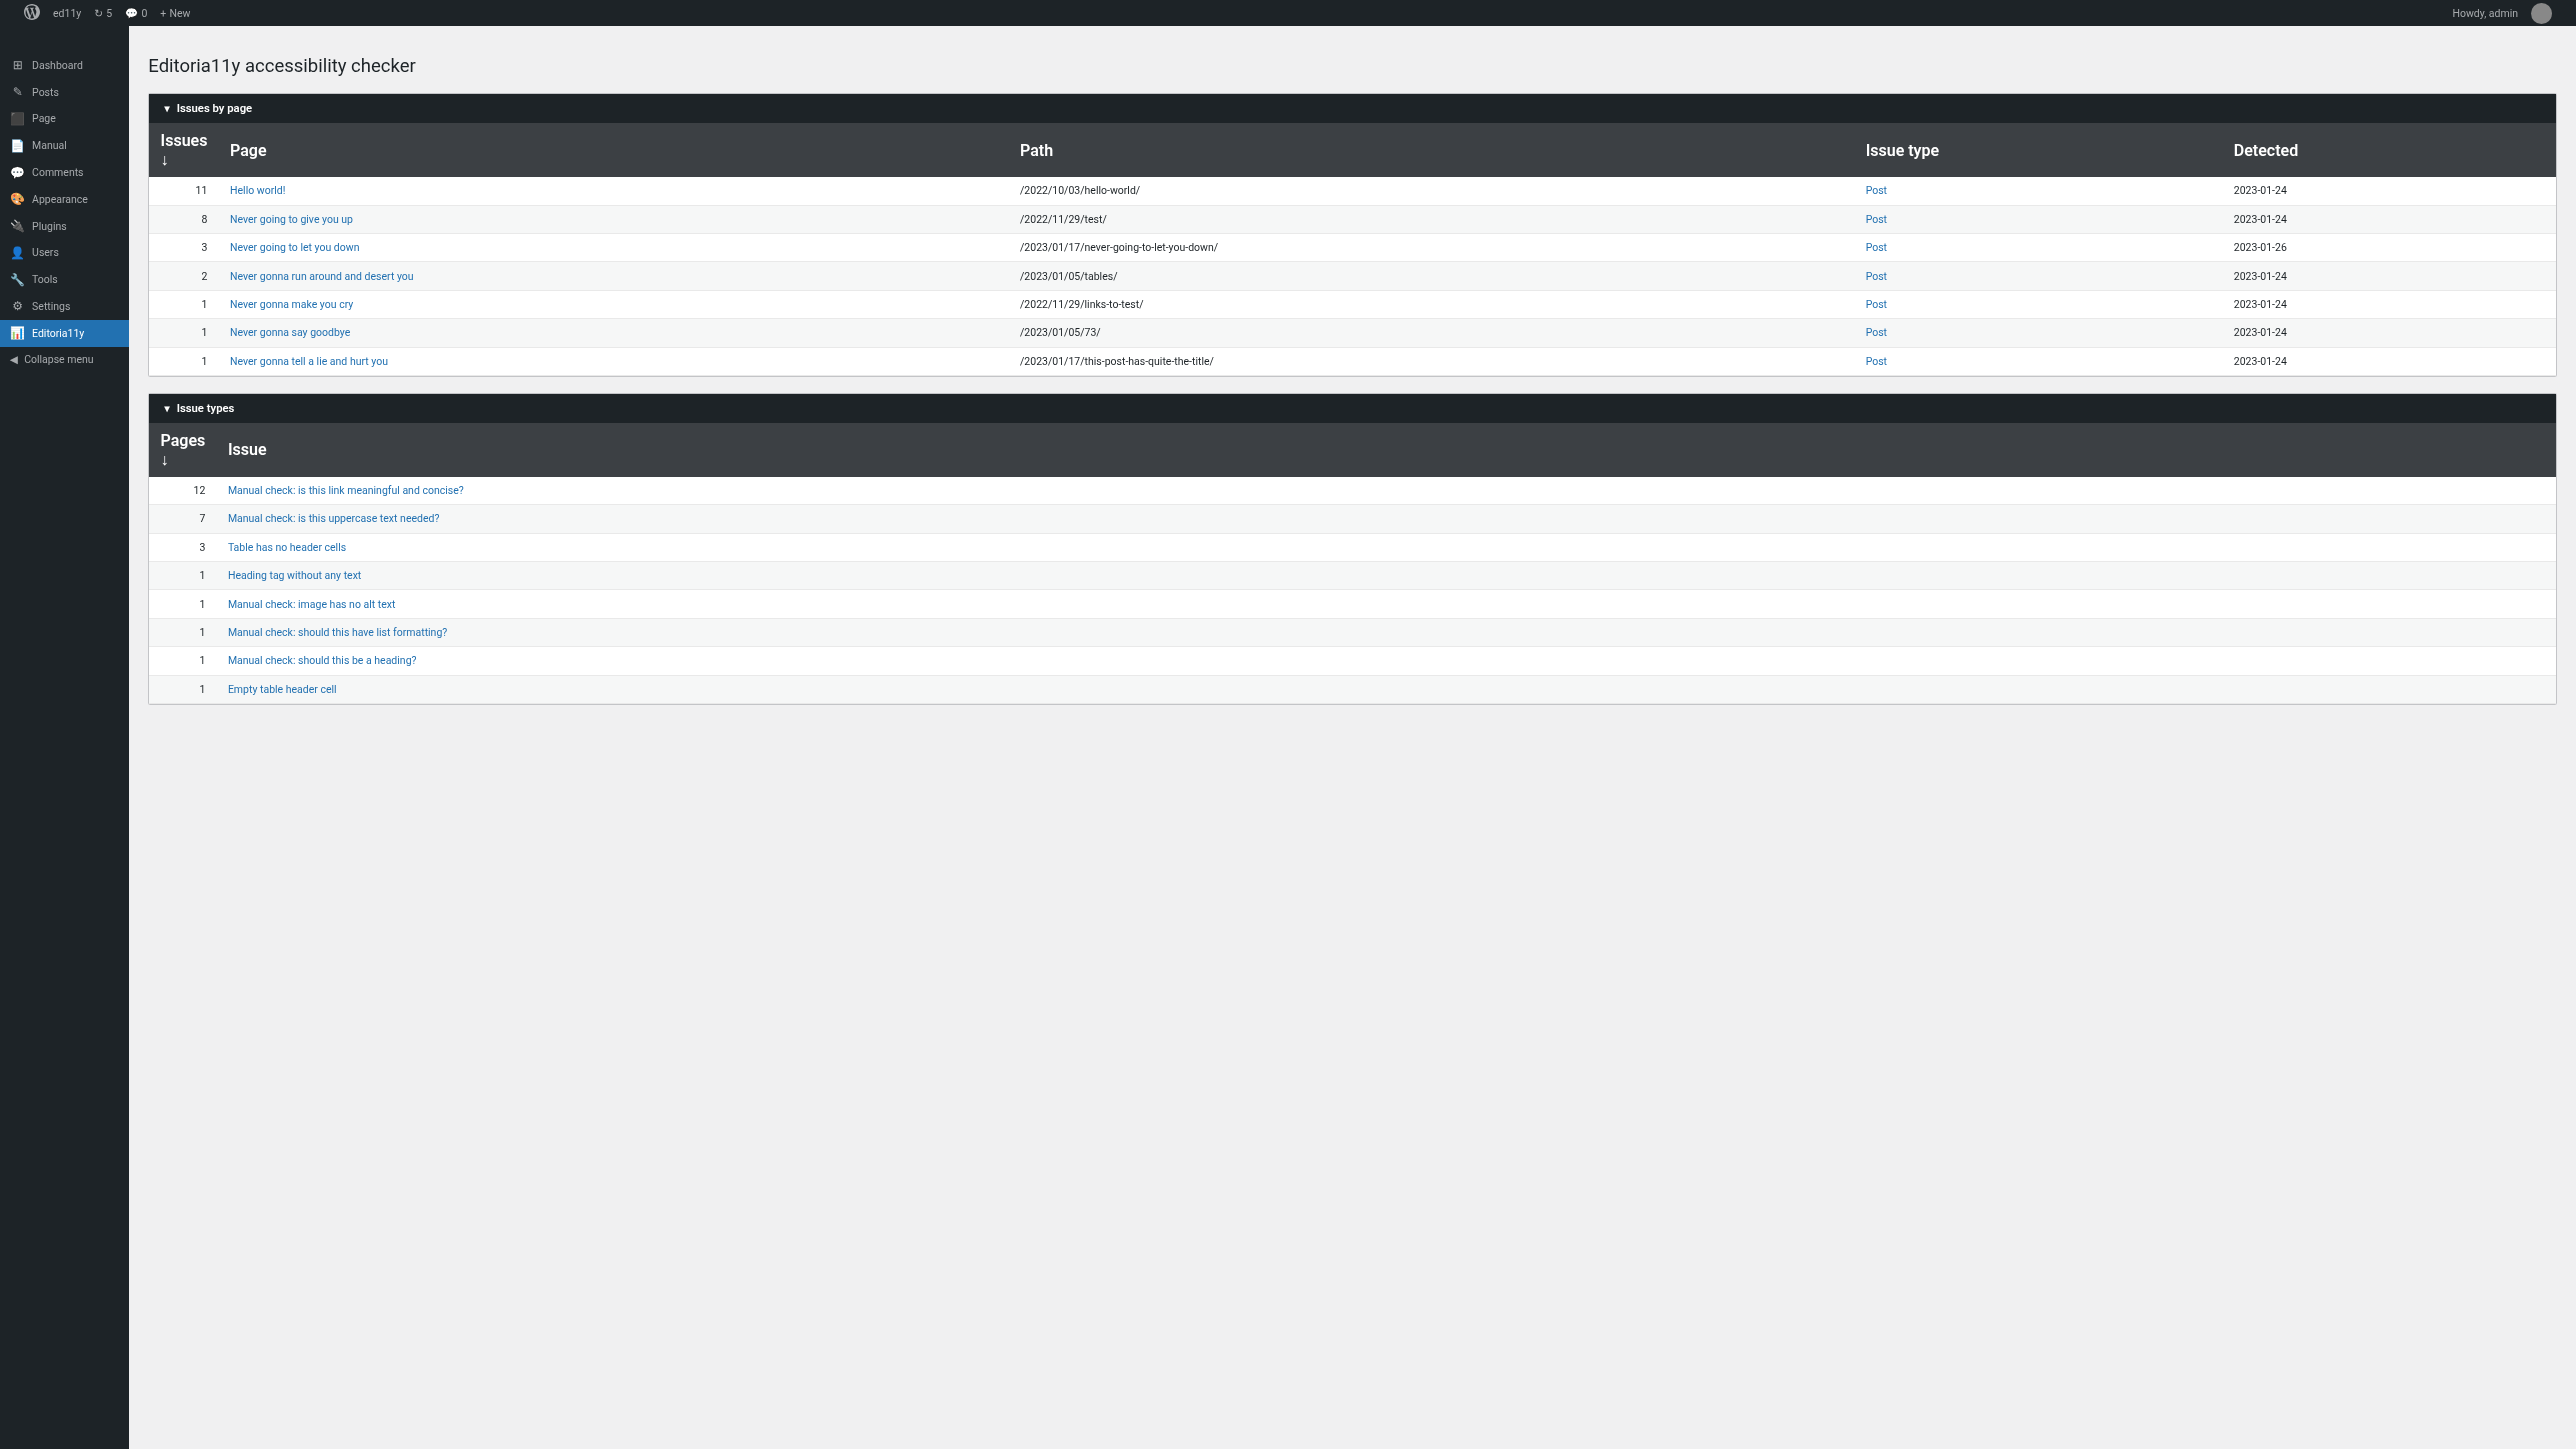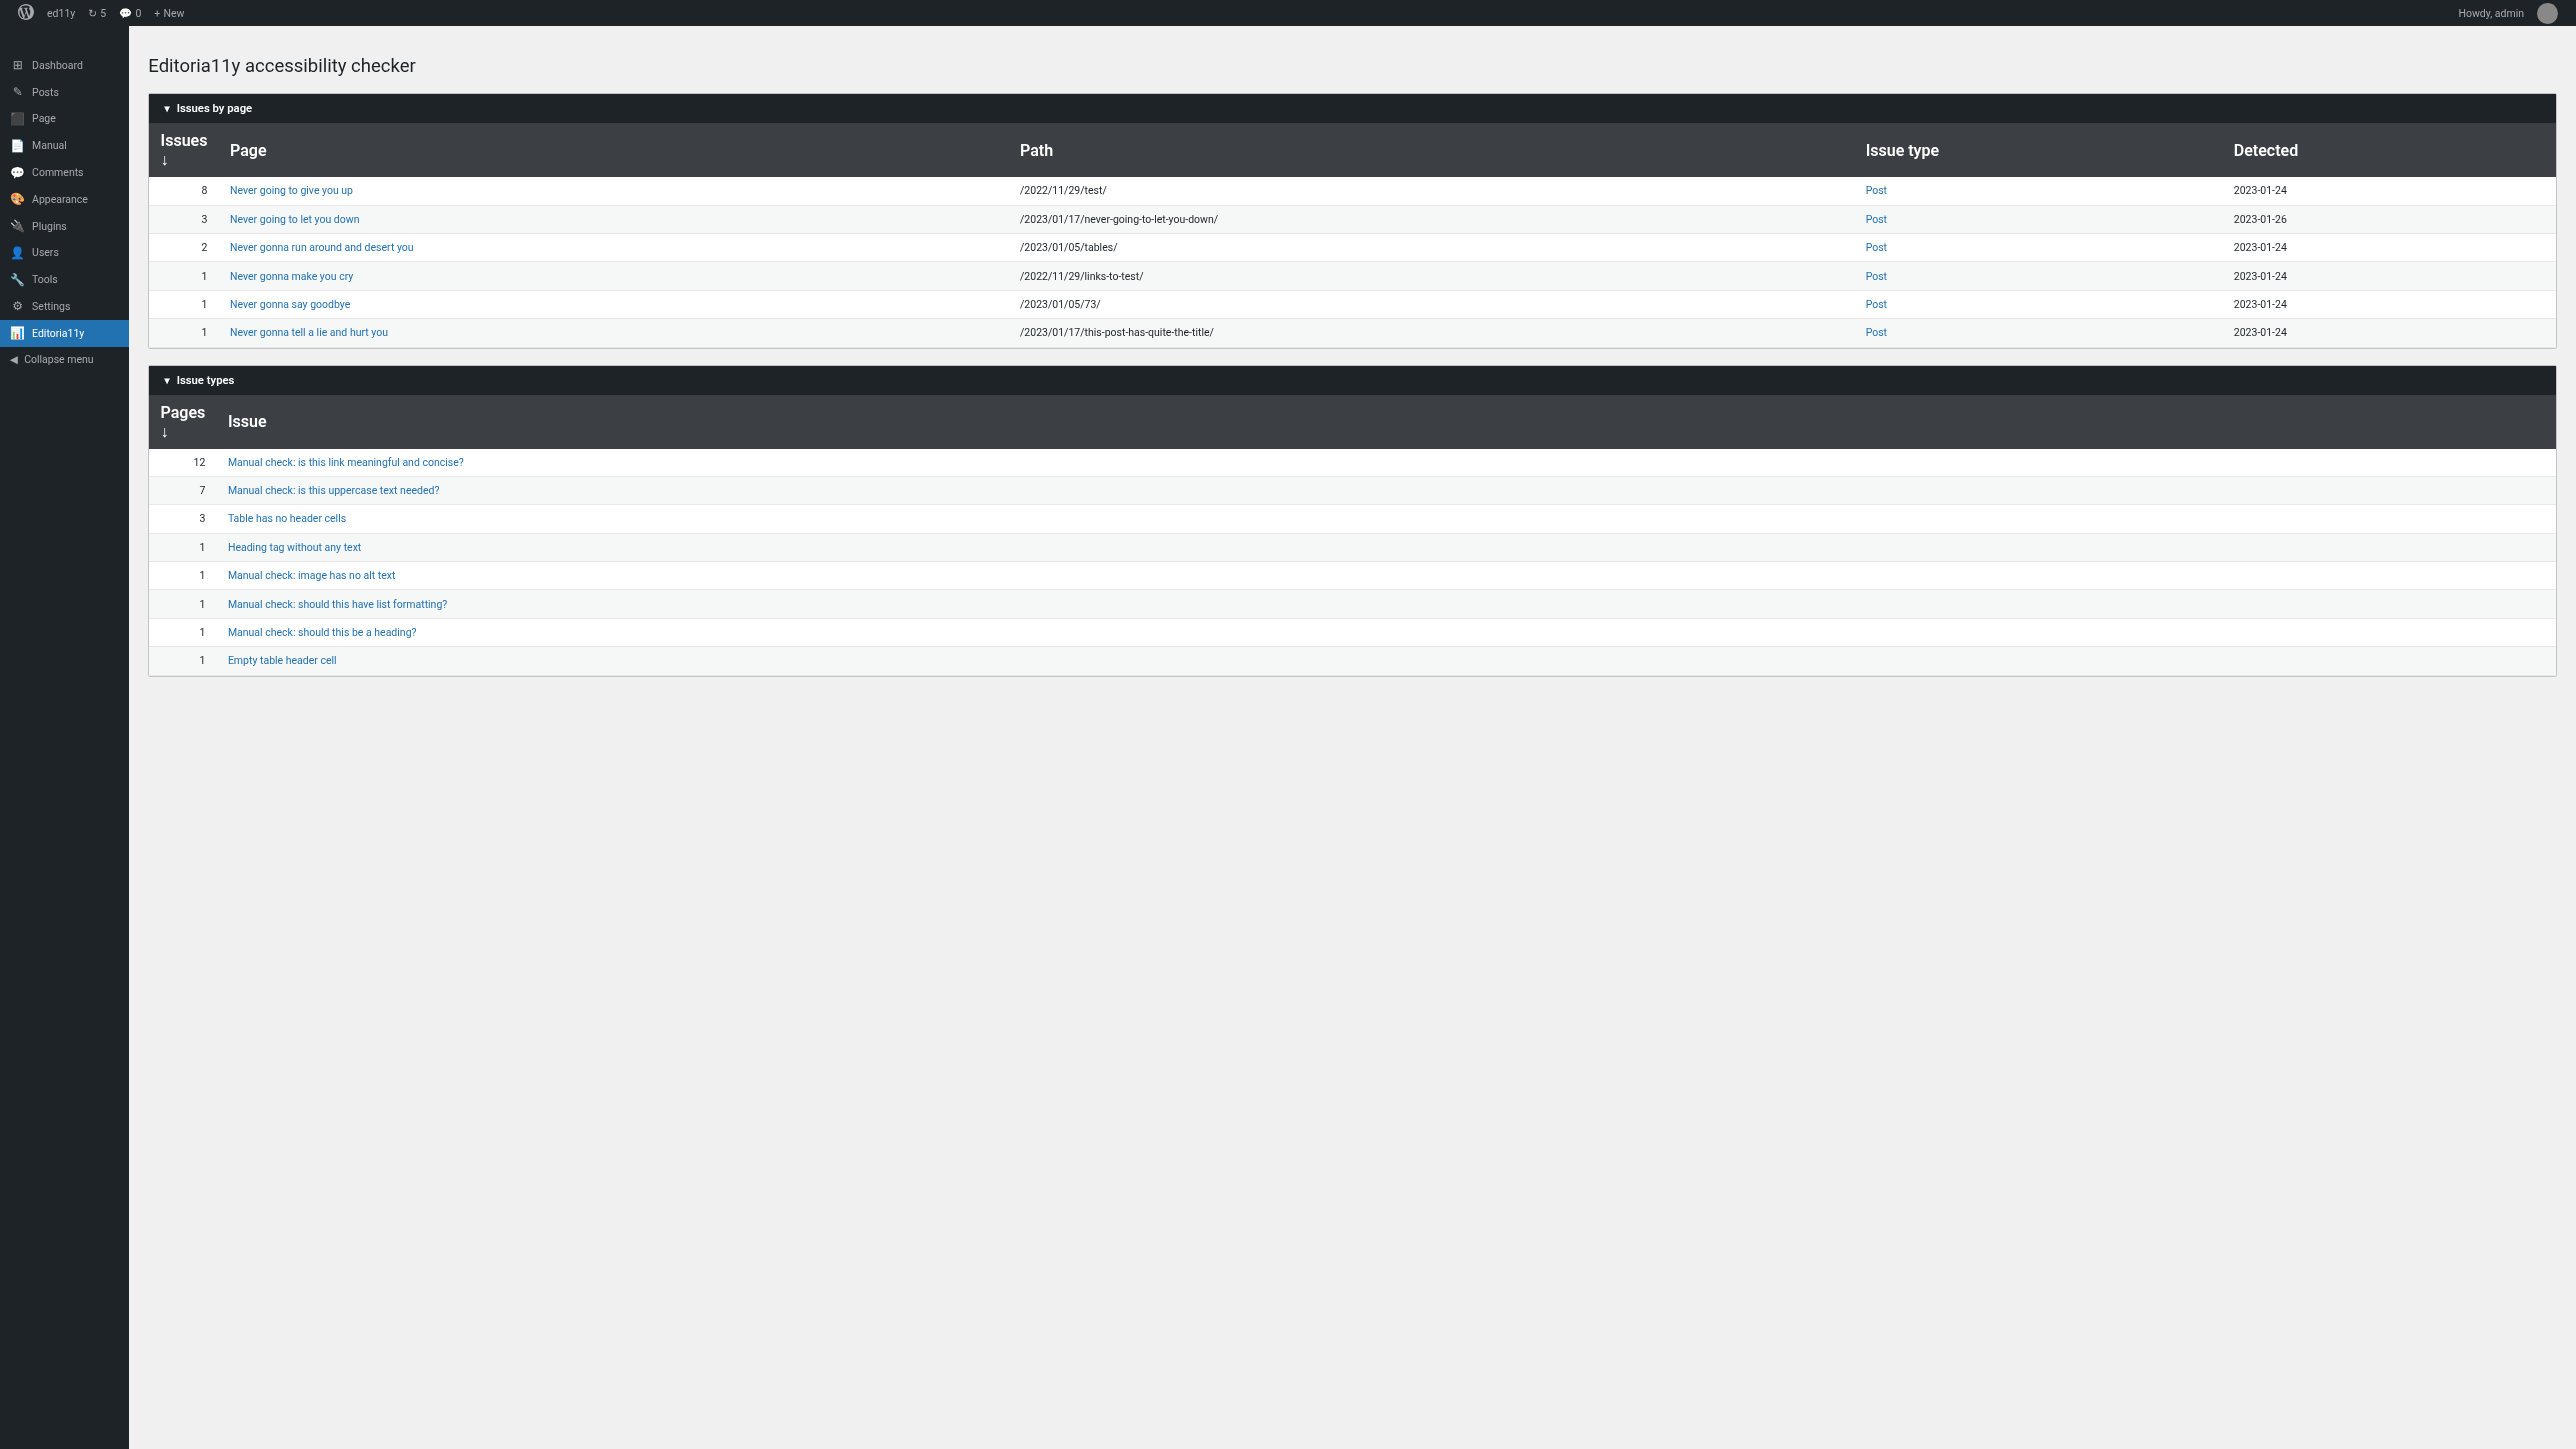--- a/index.html
+++ b/index.html
@@ -5,21 +5,21 @@
     * { box-sizing: border-box; margin: 0; padding: 0; }
     body { font-family: -apple-system, BlinkMacSystemFont, "Segoe UI", Roboto, sans-serif; font-size: 10.5px; background: #f0f0f1; display: flex; min-height: 100vh; }
 
     
     #wpadminbar {
       background: #1d2327;
       color: #a7aaad;
       height: 26px;
       display: flex;
       align-items: center;
-      padding: 0 18px;
+      padding: 0 24px;
       position: fixed;
       top: 0; left: 0; right: 0;
       z-index: 9999;
       gap: 13px;
     }
     #wpadminbar .ab-item { color: #a7aaad; text-decoration: none; font-size: 10.5px; display: flex; align-items: center; gap: 3.2px; }
     #wpadminbar .howdy { margin-left: auto; color: #a7aaad; font-size: 10.5px; display: flex; align-items: center; gap: 13px; }
     .adminbar-avatar { width: 21px; height: 21px; border-radius: 50%; background: #888; display: inline-block; }
 
     
@@ -214,20 +214,27 @@
       <thead id="issues-by-page-thead">
       <tr>
             <th class="num-col">Issues ↓</th>
             <th class="">Page</th>
             <th class="">Path</th>
             <th class="">Issue type</th>
             <th class="">Detected</th>
           </tr>
         </thead>
       <tbody id="issues-by-page-tbody">
+      <tr>
+    <td class="num-col">11</td>
+    <td><a>Hello world!</a></td>
+    <td>/2022/10/03/hello-world/</td>
+    <td><a>Post</a></td>
+    <td>2023-01-24</td>
+  </tr>
           <tr>
     <td class="num-col">8</td>
     <td><a>Never going to give you up</a></td>
     <td>/2022/11/29/test/</td>
     <td><a>Post</a></td>
     <td>2023-01-24</td>
   </tr>
           <tr>
     <td class="num-col">3</td>
     <td><a>Never going to let you down</a></td>

